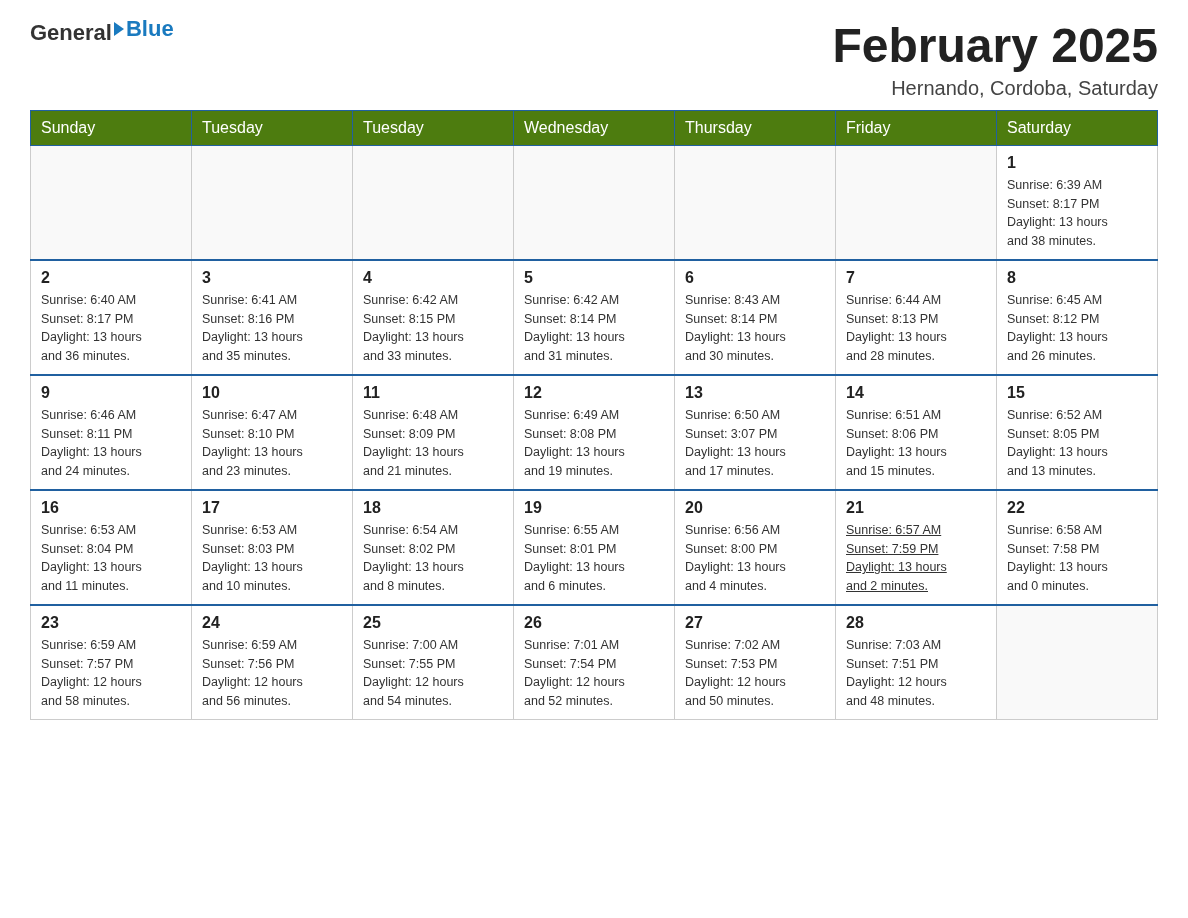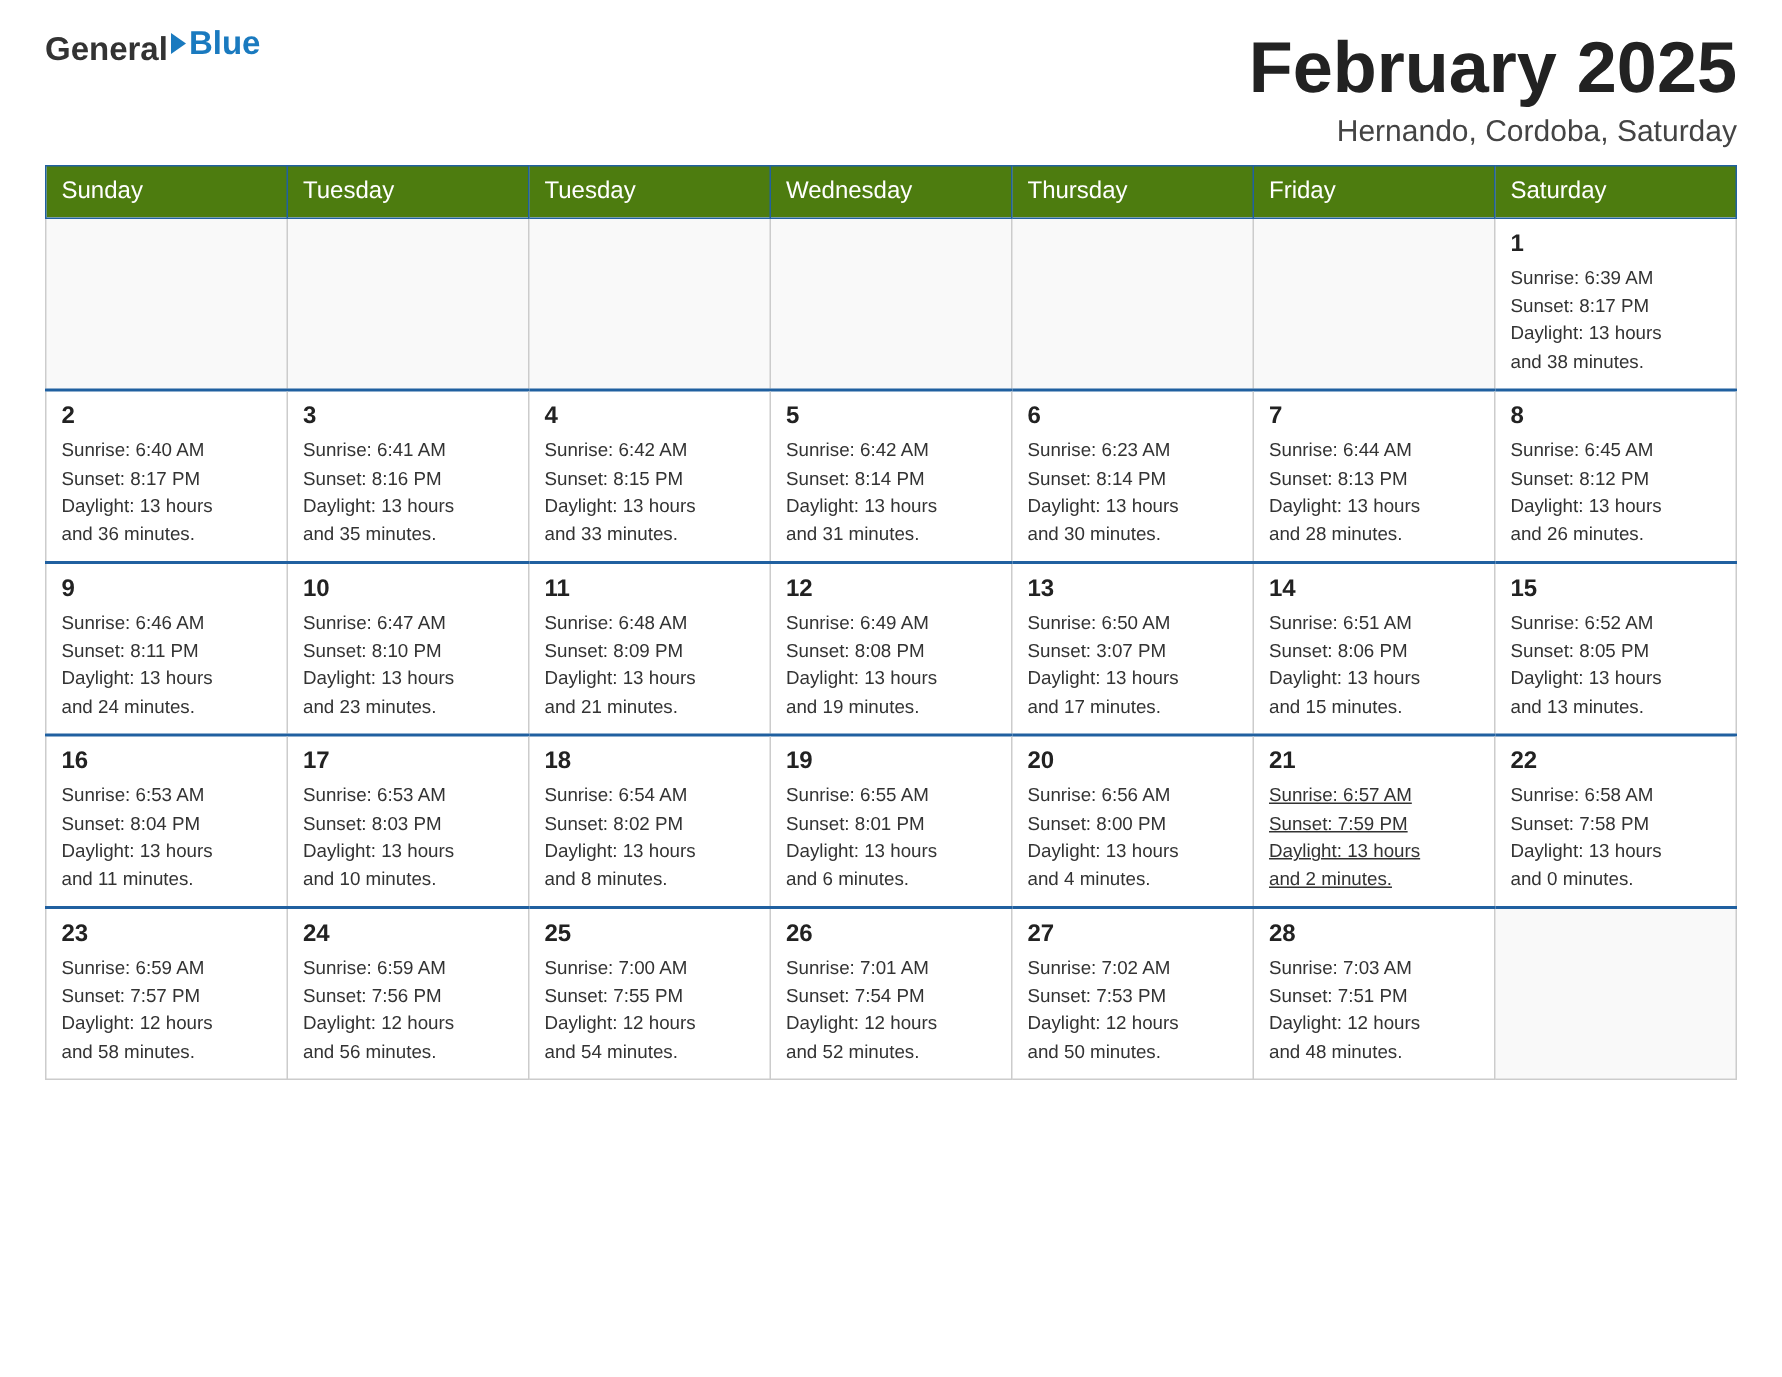--- a/index.html
+++ b/index.html
@@ -179,21 +179,21 @@
         </td>
         <td>
           <span class="day-number">5</span>
           <div class="day-info" style="white-space: pre-line;">Sunrise: 6:42 AM
 Sunset: 8:14 PM
 Daylight: 13 hours
 and 31 minutes.</div>
         </td>
         <td>
           <span class="day-number">6</span>
-          <div class="day-info" style="white-space: pre-line;">Sunrise: 6:23 AM
+          <div class="day-info" style="white-space: pre-line;">Sunrise: 8:43 AM
 Sunset: 8:14 PM
 Daylight: 13 hours
 and 30 minutes.</div>
         </td>
         <td>
           <span class="day-number">7</span>
           <div class="day-info" style="white-space: pre-line;">Sunrise: 6:44 AM
 Sunset: 8:13 PM
 Daylight: 13 hours
 and 28 minutes.</div>

